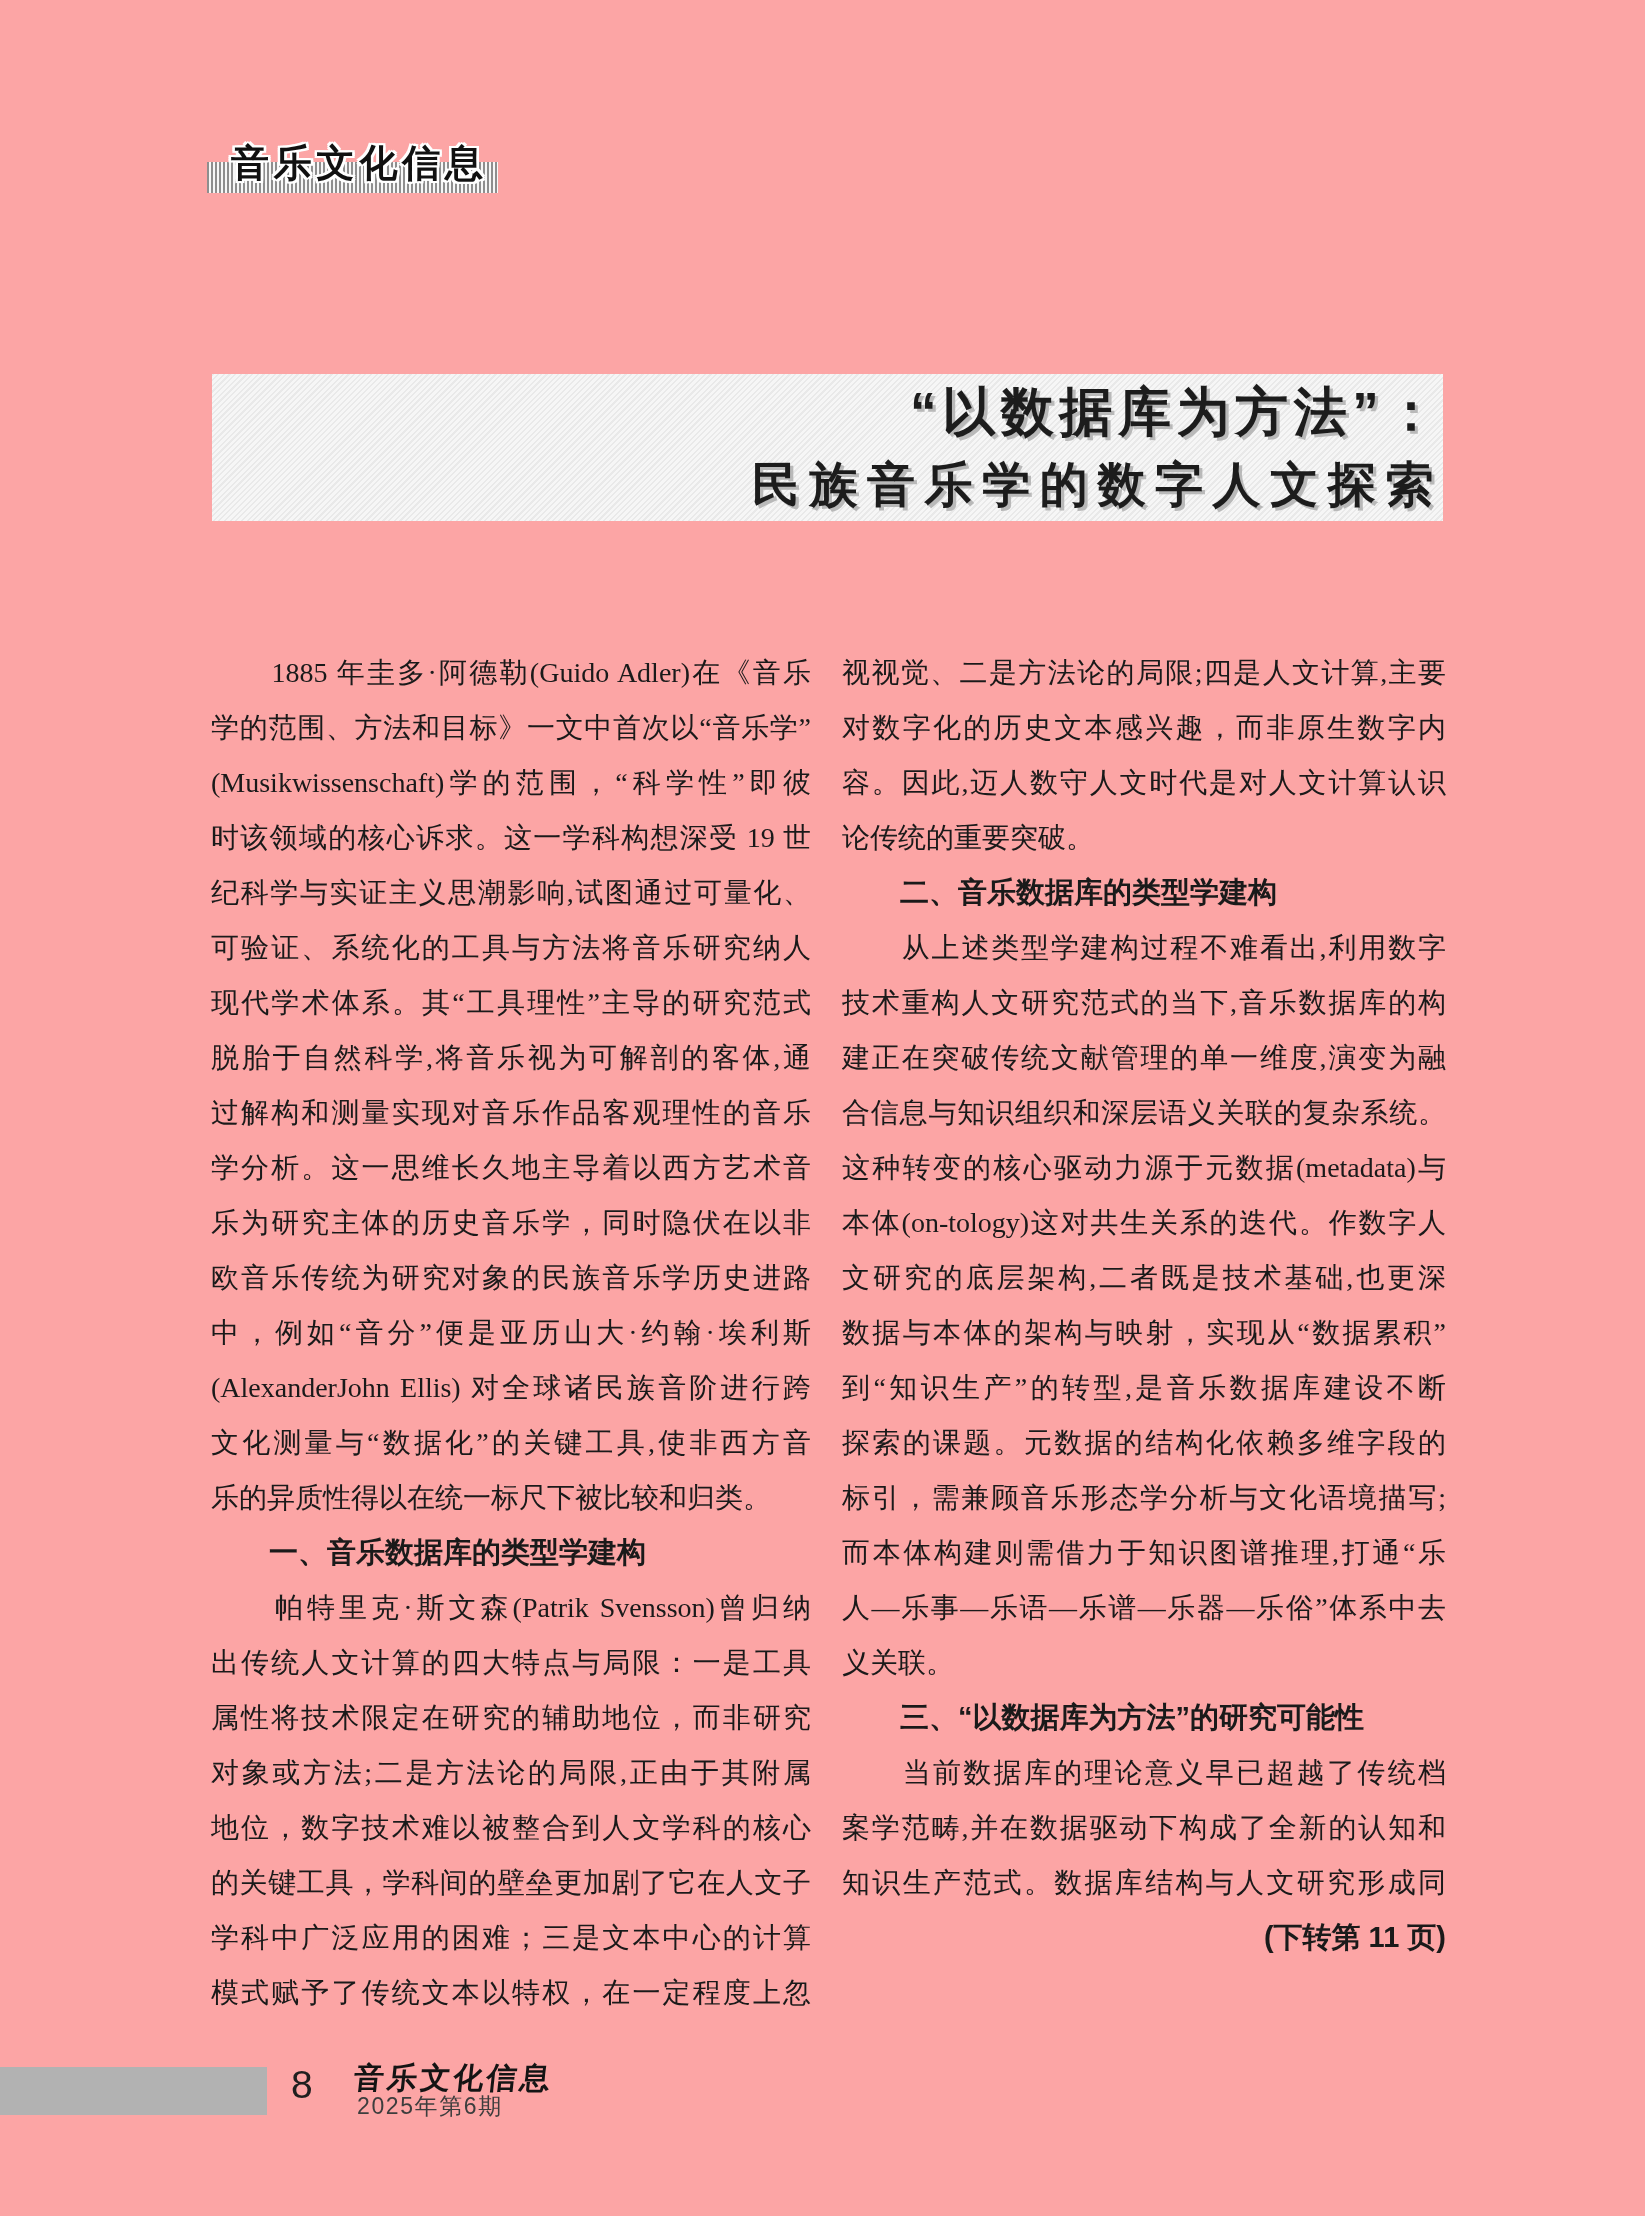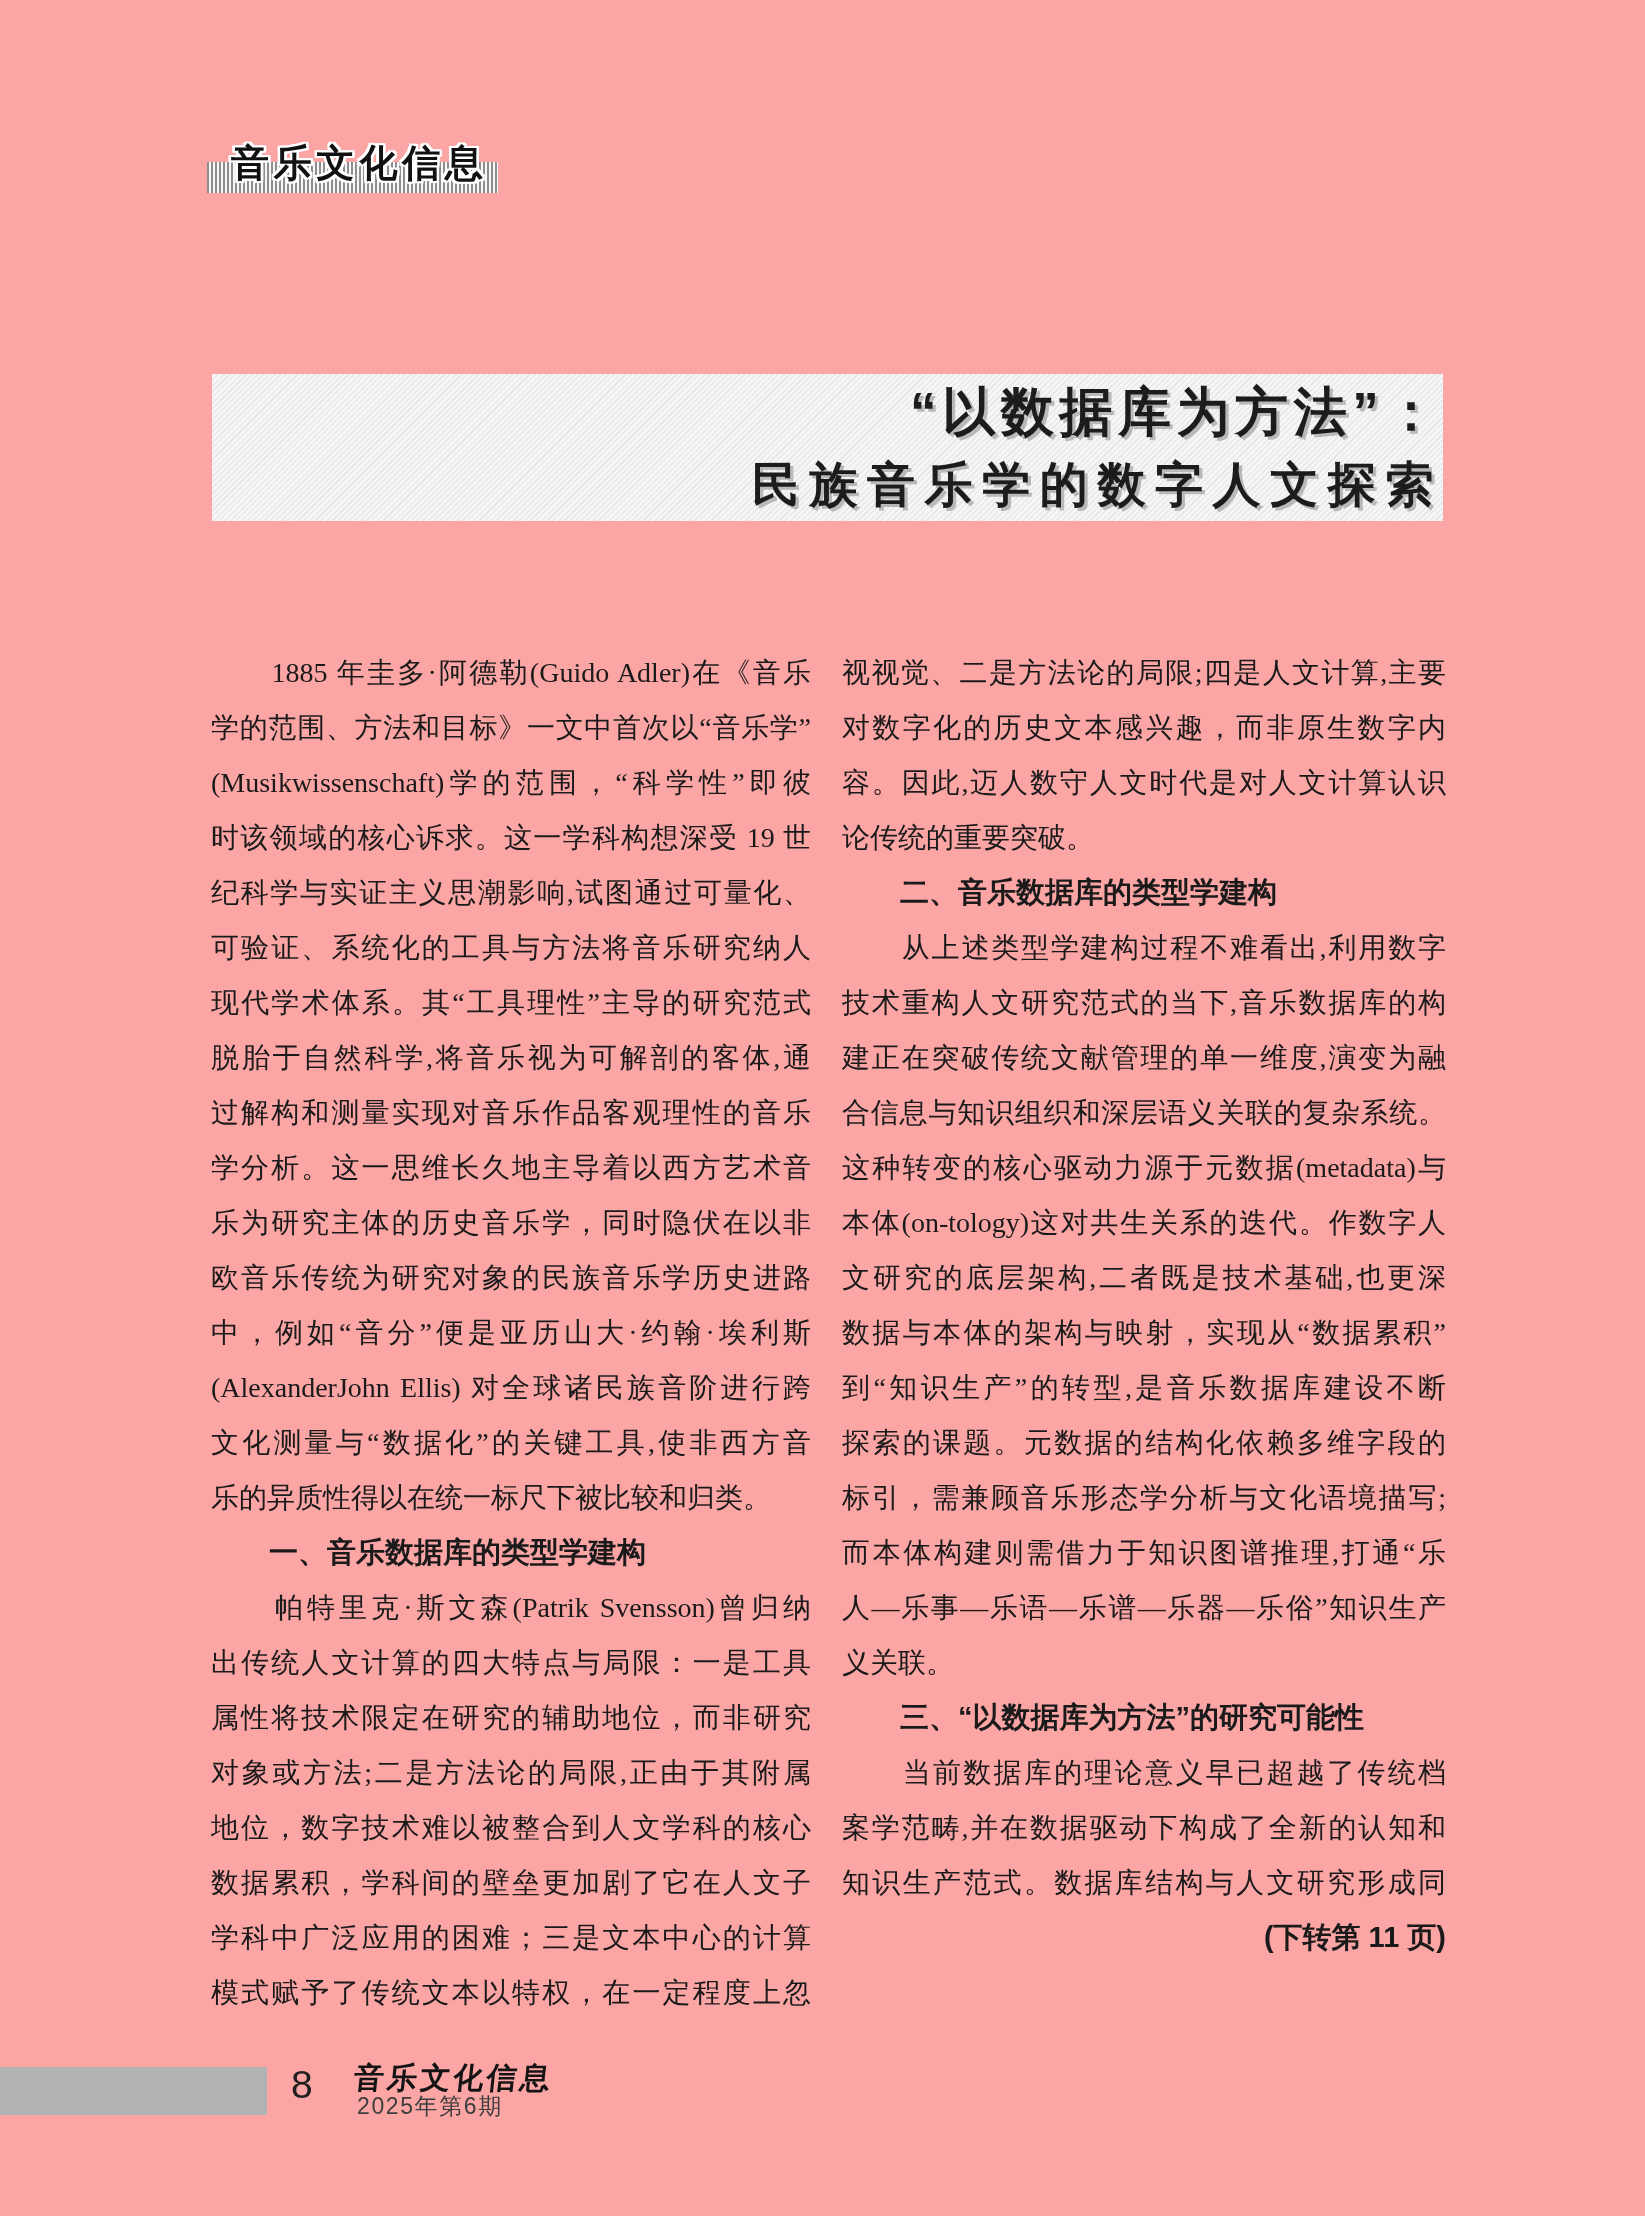--- a/index.html
+++ b/index.html
@@ -117,21 +117,21 @@
       <div class="line justify">中，例如“音分”便是亚历山大·约翰·埃利斯</div>
       <div class="line justify">(AlexanderJohn Ellis) 对全球诸民族音阶进行跨</div>
       <div class="line justify">文化测量与“数据化”的关键工具,使非西方音</div>
       <div class="line left">乐的异质性得以在统一标尺下被比较和归类。</div>
       <div class="line heading">　　一、音乐数据库的类型学建构</div>
       <div class="line justify">　　帕特里克·斯文森(Patrik Svensson)曾归纳</div>
       <div class="line justify">出传统人文计算的四大特点与局限：一是工具</div>
       <div class="line justify">属性将技术限定在研究的辅助地位，而非研究</div>
       <div class="line justify">对象或方法;二是方法论的局限,正由于其附属</div>
       <div class="line justify">地位，数字技术难以被整合到人文学科的核心</div>
-      <div class="line justify">数据累积，学科间的壁垒更加剧了它在人文子</div>
+      <div class="line justify">的关键工具，学科间的壁垒更加剧了它在人文子</div>
       <div class="line justify">学科中广泛应用的困难；三是文本中心的计算</div>
       <div class="line justify">模式赋予了传统文本以特权，在一定程度上忽</div>
     </div>
   <div class="column" id="col-right">
       <div class="line justify">视视觉、二是方法论的局限;四是人文计算,主要</div>
       <div class="line justify">对数字化的历史文本感兴趣，而非原生数字内</div>
       <div class="line justify">容。因此,迈人数守人文时代是对人文计算认识</div>
       <div class="line left">论传统的重要突破。</div>
       <div class="line heading">　　二、音乐数据库的类型学建构</div>
       <div class="line justify">　　从上述类型学建构过程不难看出,利用数字</div>
@@ -139,21 +139,21 @@
       <div class="line justify">建正在突破传统文献管理的单一维度,演变为融</div>
       <div class="line justify">合信息与知识组织和深层语义关联的复杂系统。</div>
       <div class="line justify">这种转变的核心驱动力源于元数据(metadata)与</div>
       <div class="line justify">本体(on-tology)这对共生关系的迭代。作数字人</div>
       <div class="line justify">文研究的底层架构,二者既是技术基础,也更深</div>
       <div class="line justify">数据与本体的架构与映射，实现从“数据累积”</div>
       <div class="line justify">到“知识生产”的转型,是音乐数据库建设不断</div>
       <div class="line justify">探索的课题。元数据的结构化依赖多维字段的</div>
       <div class="line justify">标引，需兼顾音乐形态学分析与文化语境描写;</div>
       <div class="line justify">而本体构建则需借力于知识图谱推理,打通“乐</div>
-      <div class="line justify">人—乐事—乐语—乐谱—乐器—乐俗”知识生产</div>
+      <div class="line justify">人—乐事—乐语—乐谱—乐器—乐俗”体系中去</div>
       <div class="line left">义关联。</div>
       <div class="line heading">　　三、“以数据库为方法”的研究可能性</div>
       <div class="line justify">　　当前数据库的理论意义早已超越了传统档</div>
       <div class="line justify">案学范畴,并在数据驱动下构成了全新的认知和</div>
       <div class="line justify">知识生产范式。数据库结构与人文研究形成同</div>
       <div class="line right-bold">(下转第 11 页)</div>
     </div>
 
   <div class="footer-bar"></div>
   <div class="footer-page">8</div>

